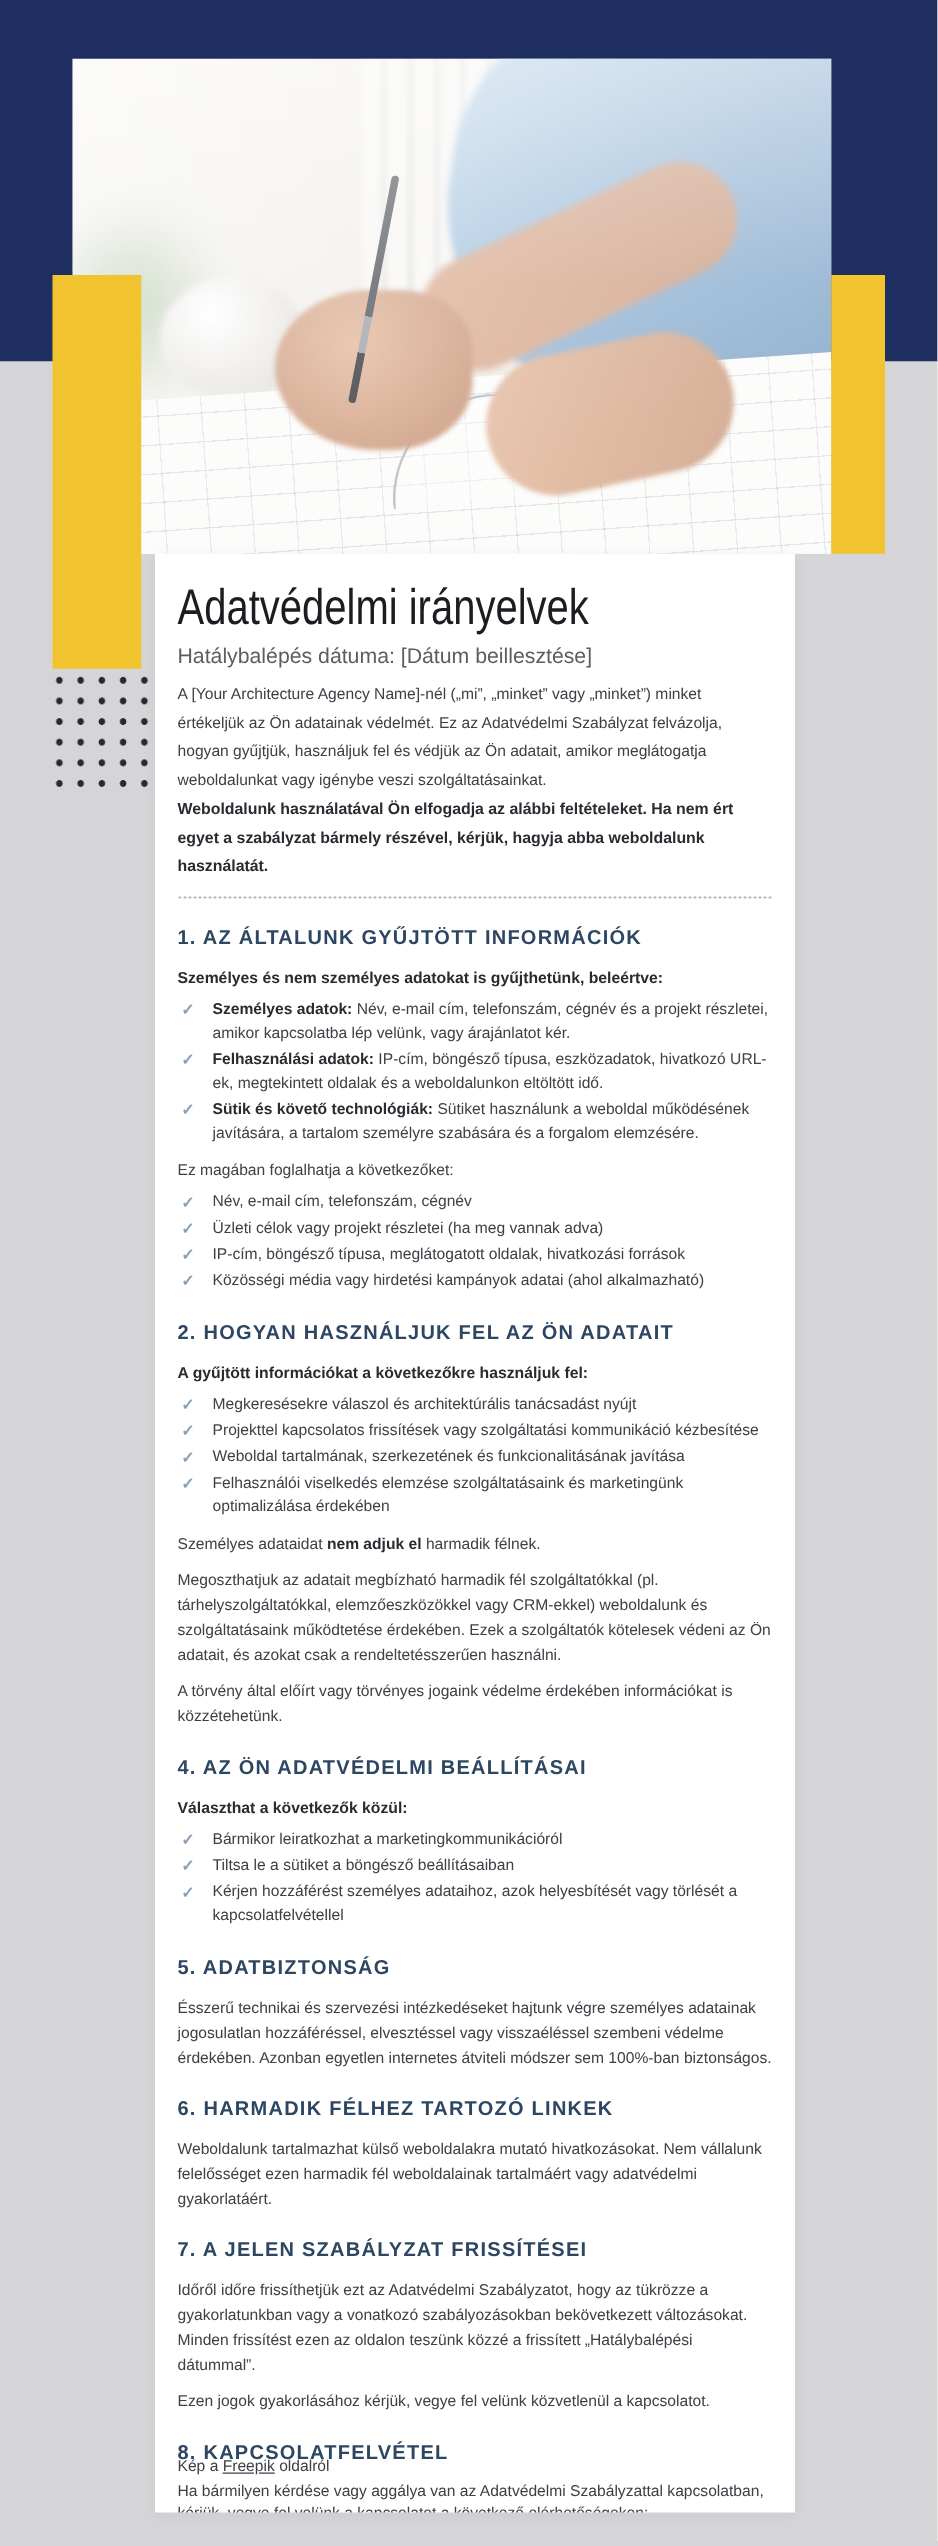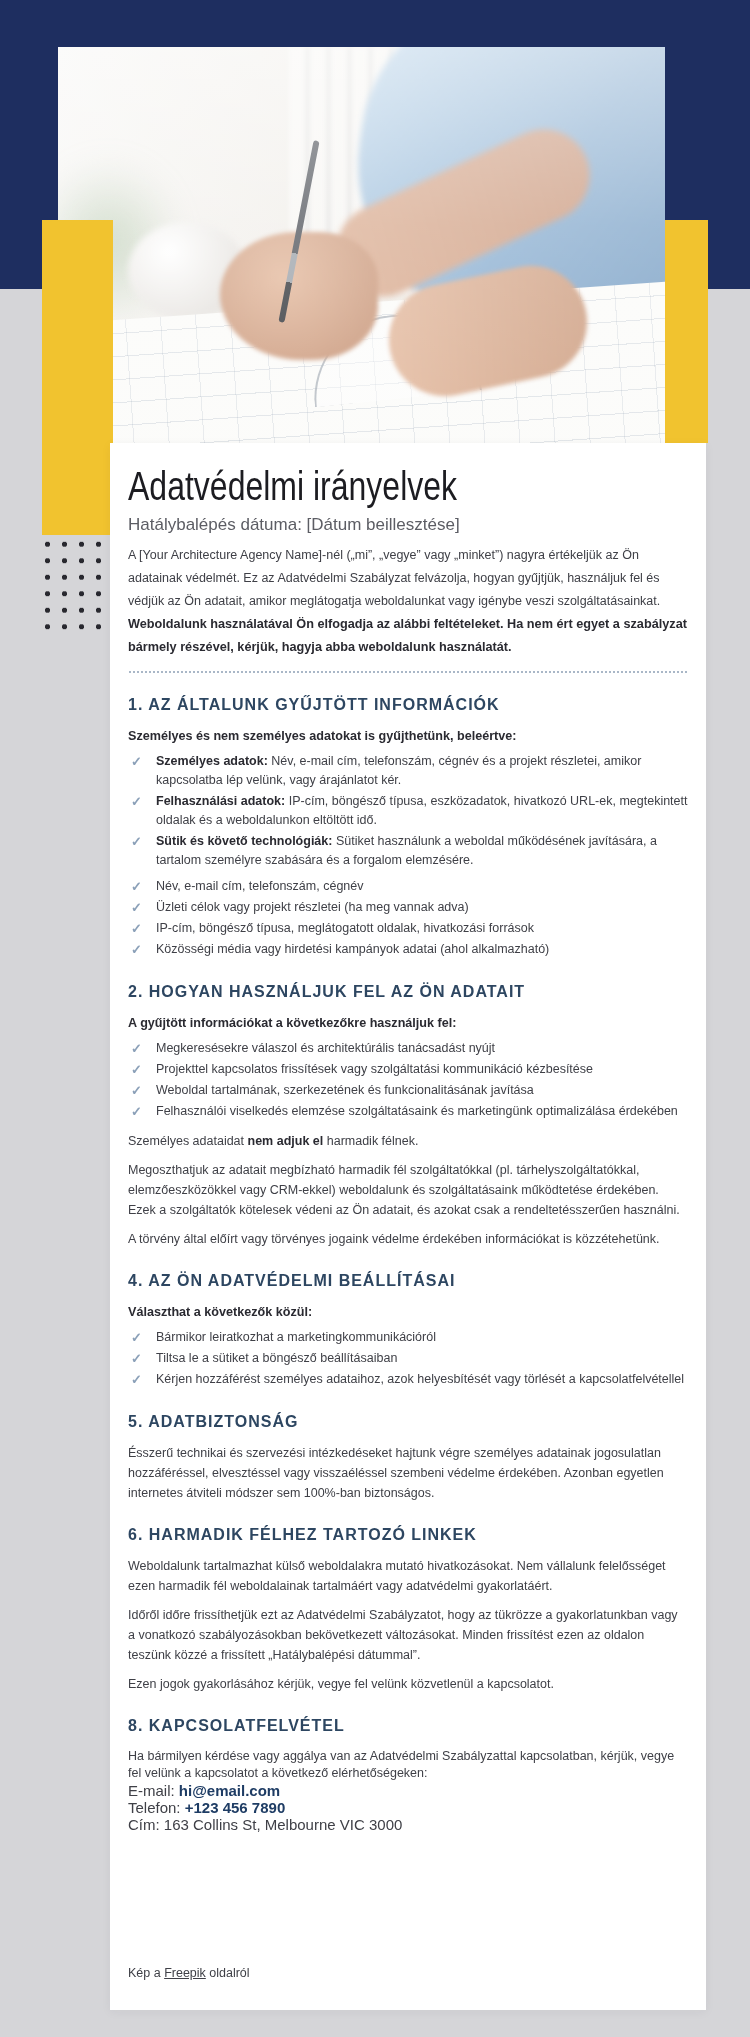--- a/index.html
+++ b/index.html
@@ -53,21 +53,21 @@
     filter:blur(2px); background:radial-gradient(circle at 40% 35%, #e3b79a, #c99678 75%); }
   .ph-hand-rest{ left:330px; top:228px; width:200px; height:112px; border-radius:56px;
     transform:rotate(-12deg); filter:blur(2px);
     background:linear-gradient(100deg,#e3b89c,#cb9a7c); }
   .ph-pen { left:238px; top:92px; width:6px; height:185px; border-radius:3px; transform:rotate(11deg);
     background:linear-gradient(180deg,#4a4e55 0 62%, #9aa0a7 62% 78%, #2f3237 78%); }
   .ph-wash { left:0; top:0; width:100%; height:100%;
     background:linear-gradient(180deg, rgba(255,255,255,.55), rgba(255,255,255,.28) 45%, rgba(255,255,255,.14)); }
   
   .card {
-    position:absolute; left:110px; top:443px; width:596px; height:1567px;
+    position:absolute; left:124px; top:443px; width:512px; height:1567px;
     background:#ffffff; z-index:4; padding:20px 18px 0 18px; overflow:hidden;
     box-shadow:0 2px 10px rgba(30,40,60,.05);
   }
   .page-title {
     margin:0; font-size:40px; font-weight:500; color:#1c1c21; line-height:46px;
     transform:scaleX(.8); transform-origin:left bottom; letter-spacing:0; white-space:nowrap;
   }
   .subtitle { margin:8px 0 0; font-size:17px; color:#5c5d64; line-height:15px; }
   .para { margin:9px 0 0; font-size:12.5px; line-height:20px; color:#3f4047; }
   .intro { margin-top:12px; line-height:23px; }
@@ -113,33 +113,34 @@
   <div class="ph-wash"></div>
 </div>
 
 <div class="yellow-bar-left"></div>
 <div class="yellow-bar-right"></div>
 <div class="dots-grid"></div>
 
 <main class="card">
   <h1 class="page-title">Adatvédelmi irányelvek</h1>
   <p class="subtitle">Hatálybalépés dátuma: [Dátum beillesztése]</p>
-  <p class="para intro">A [Your Architecture Agency Name]-nél („mi”, „vegye” vagy „minket”) nagyra értékeljük az Ön adatainak védelmét. Ez az Adatvédelmi Szabályzat felvázolja, hogyan gyűjtjük, használjuk fel és védjük az Ön adatait, amikor meglátogatja weboldalunkat vagy igénybe veszi szolgáltatásainkat.</p>
+  <p class="para intro">A [Your Architecture Agency Name]-nél („mi”, „minket” vagy „minket”) minket értékeljük az Ön adatainak védelmét. Ez az Adatvédelmi Szabályzat felvázolja, hogyan gyűjtjük, használjuk fel és védjük az Ön adatait, amikor meglátogatja weboldalunkat vagy igénybe veszi szolgáltatásainkat.</p>
   <p class="para intro-bold">Weboldalunk használatával Ön elfogadja az alábbi feltételeket. Ha nem ért egyet a szabályzat bármely részével, kérjük, hagyja abba weboldalunk használatát.</p>
   <div class="dotted-sep"></div>
 
   <div id="sections">
       <section class="policy-section">
         <h2 class="section-heading">1. AZ ÁLTALUNK GYŰJTÖTT INFORMÁCIÓK</h2>
         <p class="lead">Személyes és nem személyes adatokat is gyűjthetünk, beleértve:</p>
         <ul class="checklist">
           <li><span class="check">✓</span><strong>Személyes adatok:</strong><span> Név, e-mail cím, telefonszám, cégnév és a projekt részletei, amikor kapcsolatba lép velünk, vagy árajánlatot kér.</span></li>
           <li><span class="check">✓</span><strong>Felhasználási adatok:</strong><span> IP-cím, böngésző típusa, eszközadatok, hivatkozó URL-ek, megtekintett oldalak és a weboldalunkon eltöltött idő.</span></li>
           <li><span class="check">✓</span><strong>Sütik és követő technológiák:</strong><span> Sütiket használunk a weboldal működésének javítására, a tartalom személyre szabására és a forgalom elemzésére.</span></li>
         </ul>
+        <p class="para">Ez magában foglalhatja a következőket:</p>
         <ul class="checklist">
           <li><span class="check">✓</span><span>Név, e-mail cím, telefonszám, cégnév</span></li>
           <li><span class="check">✓</span><span>Üzleti célok vagy projekt részletei (ha meg vannak adva)</span></li>
           <li><span class="check">✓</span><span>IP-cím, böngésző típusa, meglátogatott oldalak, hivatkozási források</span></li>
           <li><span class="check">✓</span><span>Közösségi média vagy hirdetési kampányok adatai (ahol alkalmazható)</span></li>
         </ul>
       </section>
       <section class="policy-section">
         <h2 class="section-heading">2. HOGYAN HASZNÁLJUK FEL AZ ÖN ADATAIT</h2>
         <p class="lead">A gyűjtött információkat a következőkre használjuk fel:</p>
@@ -166,20 +167,21 @@
       </section>
       <section class="policy-section">
         <h2 class="section-heading">5. ADATBIZTONSÁG</h2>
         <p class="para">Ésszerű technikai és szervezési intézkedéseket hajtunk végre személyes adatainak jogosulatlan hozzáféréssel, elvesztéssel vagy visszaéléssel szembeni védelme érdekében. Azonban egyetlen internetes átviteli módszer sem 100%-ban biztonságos.</p>
       </section>
       <section class="policy-section">
         <h2 class="section-heading">6. HARMADIK FÉLHEZ TARTOZÓ LINKEK</h2>
         <p class="para">Weboldalunk tartalmazhat külső weboldalakra mutató hivatkozásokat. Nem vállalunk felelősséget ezen harmadik fél weboldalainak tartalmáért vagy adatvédelmi gyakorlatáért.</p>
       </section>
       <section class="policy-section">
+        <h2 class="section-heading">7. A JELEN SZABÁLYZAT FRISSÍTÉSEI</h2>
         <p class="para">Időről időre frissíthetjük ezt az Adatvédelmi Szabályzatot, hogy az tükrözze a gyakorlatunkban vagy a vonatkozó szabályozásokban bekövetkezett változásokat. Minden frissítést ezen az oldalon teszünk közzé a frissített „Hatálybalépési dátummal”.</p>
         <p class="para">Ezen jogok gyakorlásához kérjük, vegye fel velünk közvetlenül a kapcsolatot.</p>
       </section>
       <section class="policy-section">
         <h2 class="section-heading">8. KAPCSOLATFELVÉTEL</h2>
         <div class="contact">
           <p class="para contact-intro">Ha bármilyen kérdése vagy aggálya van az Adatvédelmi Szabályzattal kapcsolatban, kérjük, vegye fel velünk a kapcsolatot a következő elérhetőségeken:</p>
           <p class="contact-line"><span class="c-label">E-mail: </span><a class="c-value link">hi@email.com</a></p>
           <p class="contact-line"><span class="c-label">Telefon: </span><a class="c-value link">+123 456 7890</a></p>
           <p class="contact-line"><span class="c-label">Cím: </span><span class="c-value">163 Collins St, Melbourne VIC 3000</span></p>

